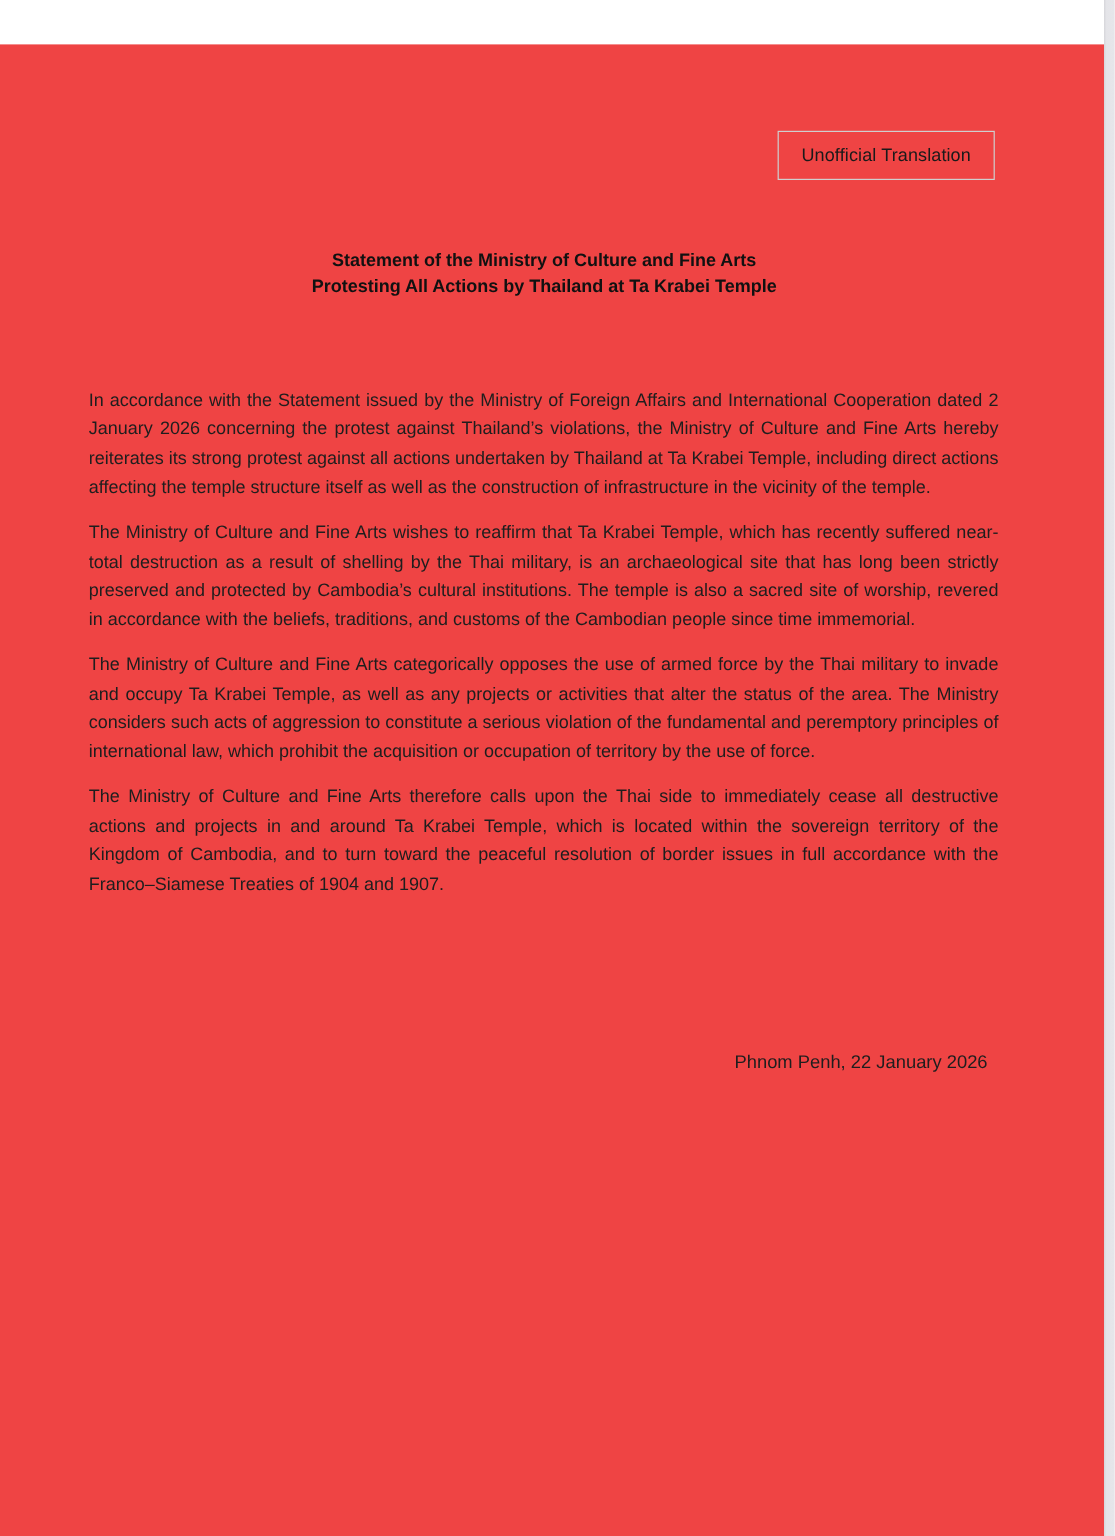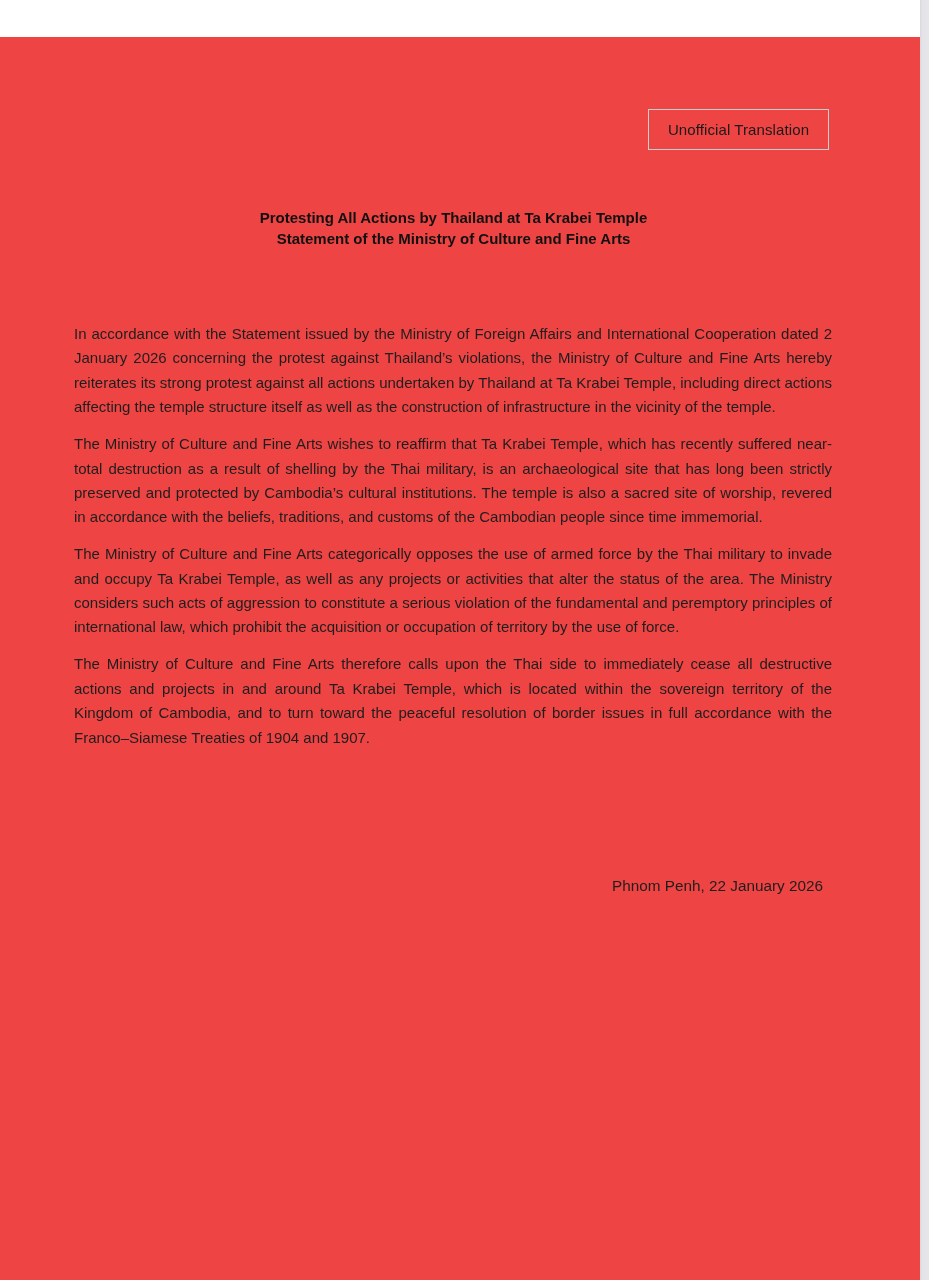--- a/index.html
+++ b/index.html
@@ -92,22 +92,22 @@
 </head>
 <body>
 
 <div class="page">
 
   <div class="translation-box">
     <span>Unofficial Translation</span>
   </div>
 
   <div class="title">
+    <div>Statement of the Ministry of Culture and Fine Arts</div>
     <div>Protesting All Actions by Thailand at Ta Krabei Temple</div>
-    <div>Statement of the Ministry of Culture and Fine Arts</div>
   </div>
 
   <div class="body-text">
     <p>In accordance with the Statement issued by the Ministry of Foreign Affairs and International Cooperation dated 2 January 2026 concerning the protest against Thailand’s violations, the Ministry of Culture and Fine Arts hereby reiterates its strong protest against all actions undertaken by Thailand at Ta Krabei Temple, including direct actions affecting the temple structure itself as well as the construction of infrastructure in the vicinity of the temple.</p>
     <p>The Ministry of Culture and Fine Arts wishes to reaffirm that Ta Krabei Temple, which has recently suffered near-total destruction as a result of shelling by the Thai military, is an archaeological site that has long been strictly preserved and protected by Cambodia’s cultural institutions. The temple is also a sacred site of worship, revered in accordance with the beliefs, traditions, and customs of the Cambodian people since time immemorial.</p>
     <p>The Ministry of Culture and Fine Arts categorically opposes the use of armed force by the Thai military to invade and occupy Ta Krabei Temple, as well as any projects or activities that alter the status of the area. The Ministry considers such acts of aggression to constitute a serious violation of the fundamental and peremptory principles of international law, which prohibit the acquisition or occupation of territory by the use of force.</p>
     <p>The Ministry of Culture and Fine Arts therefore calls upon the Thai side to immediately cease all destructive actions and projects in and around Ta Krabei Temple, which is located within the sovereign territory of the Kingdom of Cambodia, and to turn toward the peaceful resolution of border issues in full accordance with the Franco–Siamese Treaties of 1904 and 1907.</p>
   </div>
 
   <div class="signoff">Phnom Penh, 22 January 2026</div>

